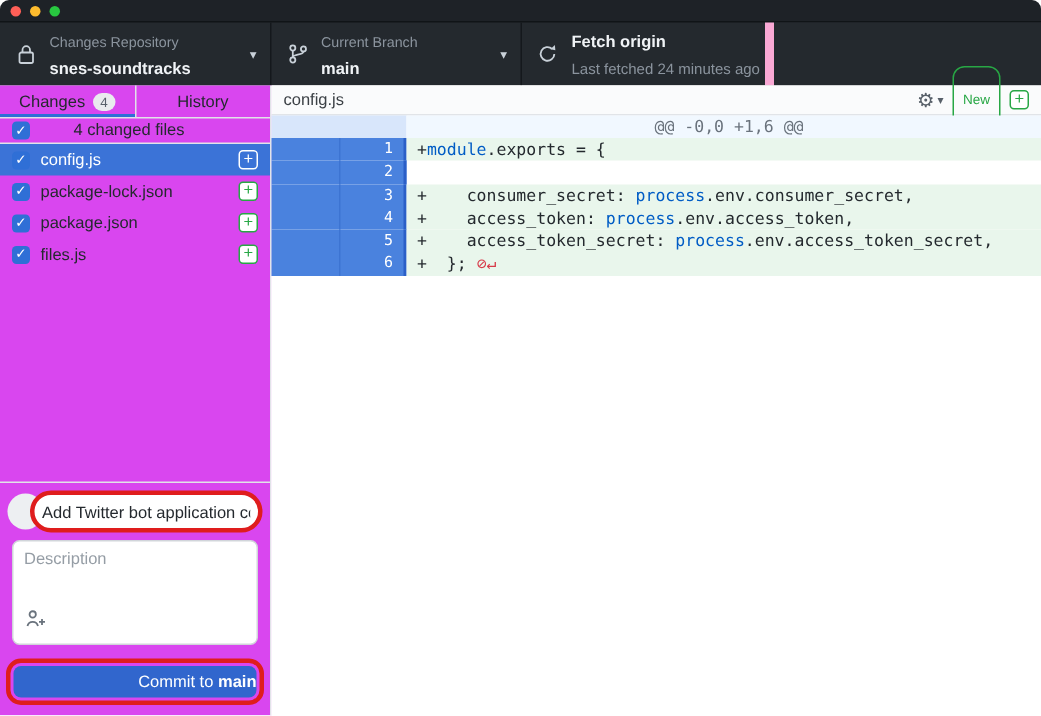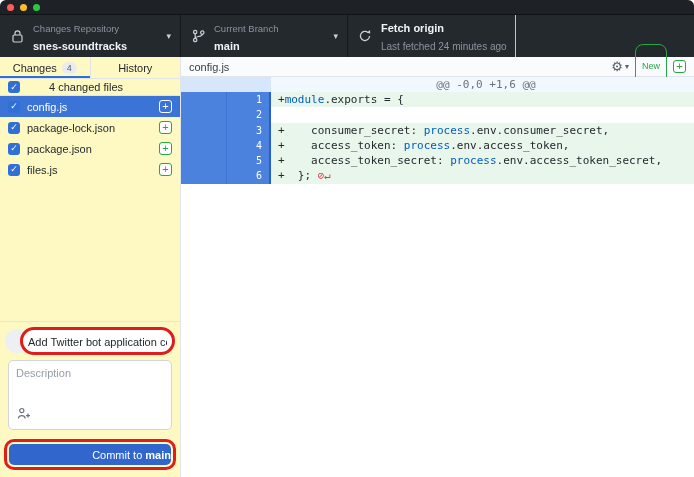--- a/index.html
+++ b/index.html
@@ -12,32 +12,32 @@
   .tl { width:7px; height:7px; border-radius:50%; }
   .tl.close { background:#ff5f57; }
   .tl.min { background:#febc2e; }
   .tl.max { background:#28c840; }
 
   
   .toolbar { height:43px; background:#24292e; display:flex; flex:none; border-top:1px solid #101417; }
   .tool-sec { display:flex; align-items:center; padding:0 9px; border-right:1px solid #14181c; }
   .tool-sec.repo { width:181px; }
   .tool-sec.branch { width:167px; }
-  .tool-sec.fetch { width:168px; border-right:1px solid #f9a8d4; }
+  .tool-sec.fetch { width:168px; border-right:6px solid #f9a8d4; }
   .tool-icon { width:16px; flex:none; margin-right:8px; display:flex; align-items:center; justify-content:center; }
   .tool-text { flex:1; min-width:0; }
   .tool-label { font-size:9.5px; color:#8b949e; line-height:12px; white-space:nowrap; }
   .tool-value { font-size:11px; font-weight:bold; color:#f0f3f6; line-height:13px; white-space:nowrap; }
   .tool-sub { font-size:10px; color:#8b949e; line-height:13px; white-space:nowrap; font-weight:normal; }
   .dd-arrow { color:#c9d1d9; font-size:9px; margin-left:6px; flex:none; }
   .toolbar-rest { flex:1; background:#24292e; }
 
   
   .content { flex:1; display:flex; min-height:0; }
-  .sidebar { width:181px; flex:none; border-right:1px solid #e1e4e8; display:flex; flex-direction:column; background:#fef9c3; }
+  .sidebar { width:181px; flex:none; border-right:1px solid #e1e4e8; display:flex; flex-direction:column; background:#d946ef; }
 
   .tabs { height:22px; display:flex; border-bottom:1px solid #e1e4e8; flex:none; }
   .tab { flex:1; display:flex; align-items:center; justify-content:center; gap:5px; font-size:11px; color:#24292e; position:relative; cursor:default; }
   .tab:first-child { border-right:1px solid #e1e4e8; }
   .tab.active::after { content:''; position:absolute; left:0; right:0; bottom:0; height:2px; background:#2f6fd6; }
   .tab-badge { background:#e9ebee; color:#57606a; font-size:9px; border-radius:8px; padding:1px 5px; line-height:10px; }
 
   .files-header { height:17px; flex:none; display:flex; align-items:center; border-bottom:1px solid #e1e4e8; padding:0 8px; font-size:11px; color:#24292e; }
   .files-header .hdr-label { margin:0 auto; transform:translateX(-10px); }
 

